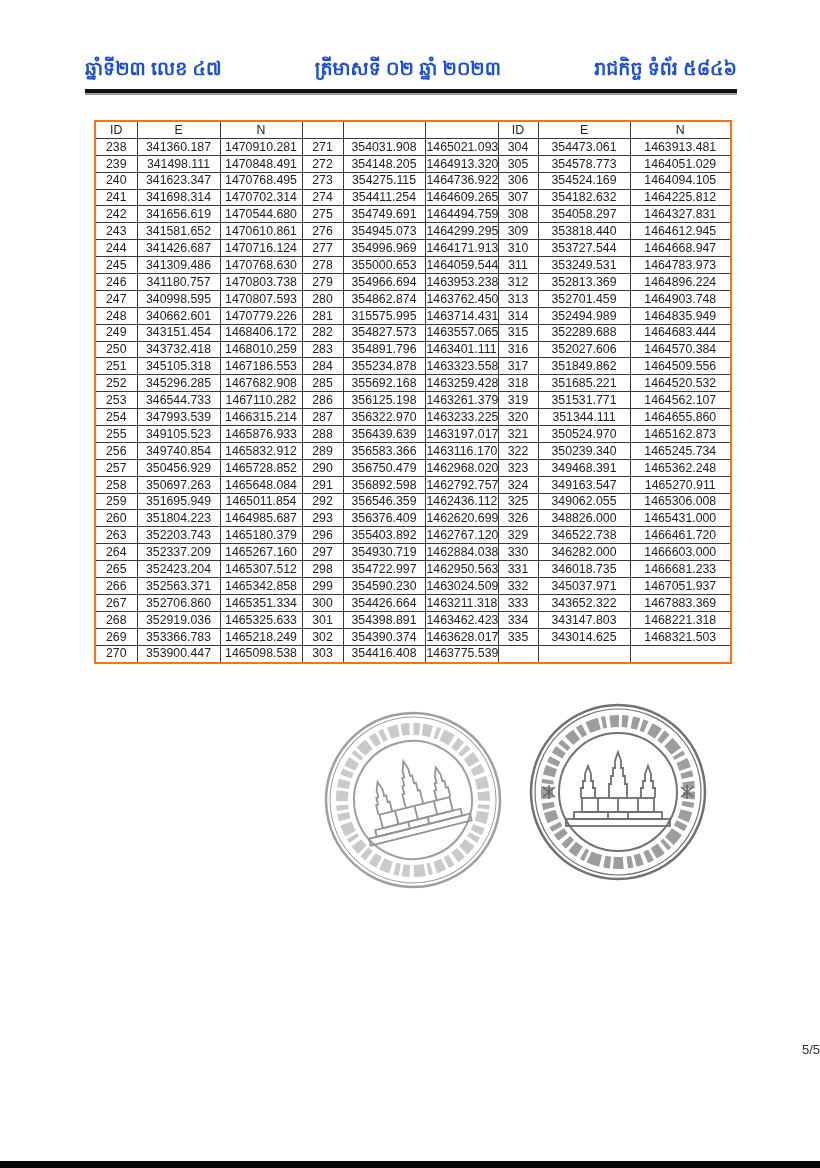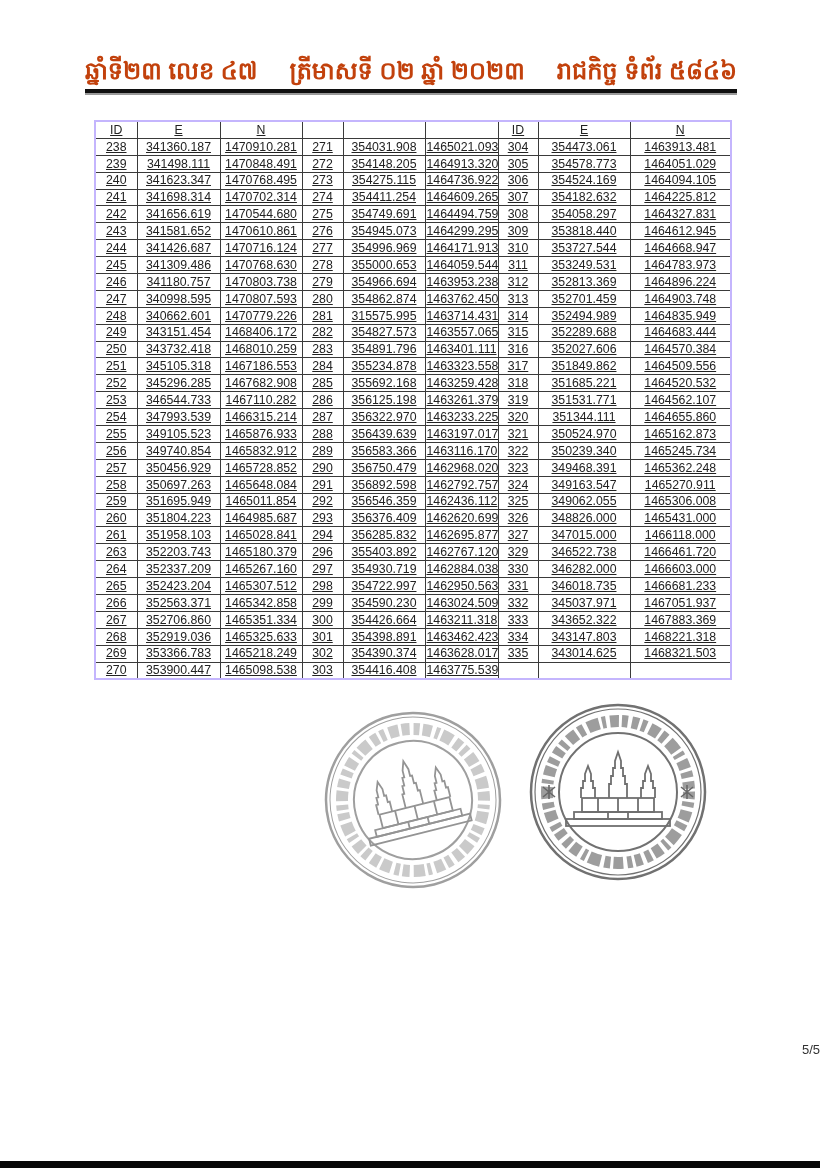--- a/index.html
+++ b/index.html
@@ -10,21 +10,21 @@
     font-family: "Liberation Sans", sans-serif;
     color: #2b2b2b;
     overflow: hidden;
   }
 
   
   .gazette-header {
     position: absolute;
     left: 85px; top: 56px; width: 652px;
     display: flex; justify-content: space-between; align-items: baseline;
-    font-size: 24px; font-weight: bold; color: #c2410c;
+    font-size: 19px; font-weight: bold; color: #1d4ed8;
     white-space: nowrap;
   }
   .gazette-header .num { font-weight: 700; }
   .header-rule {
     position: absolute;
     left: 85px; top: 89px; width: 652px; height: 0;
     border-top: 4px solid #101010;
     border-bottom: 2px solid #9a9a9a;
   }
 
@@ -40,21 +40,21 @@
   .coords-table th, .coords-table td {
     border: 1.5px solid #3a3a3a;
     height: 15.9px;
     padding: 0 1px;
     text-align: center;
     font-weight: normal;
     line-height: 1;
     overflow: hidden;
     white-space: nowrap;
   }
-  .coords-table { border: 2px solid #c4b5fd; text-decoration: underline; }
+  .coords-table { border: 2px solid #f97316; }
 
   
   .seal { position: absolute; }
   .seal-left  { left: 323px; top: 710px; opacity: 0.82; transform: rotate(-14deg); }
   .seal-right { left: 528px; top: 702px; opacity: 0.95; }
 
   
   .page-number {
     position: absolute;
     left: 0; right: 0; top: 1042px;
@@ -353,31 +353,20 @@
         <td>351804.223</td>
         <td>1464985.687</td>
         <td>293</td>
         <td>356376.409</td>
         <td>1462620.699</td>
         <td>326</td>
         <td>348826.000</td>
         <td>1465431.000</td>
       </tr>
       <tr>
-        <td>261</td>
-        <td>351958.103</td>
-        <td>1465028.841</td>
-        <td>294</td>
-        <td>356285.832</td>
-        <td>1462695.877</td>
-        <td>327</td>
-        <td>347015.000</td>
-        <td>1466118.000</td>
-      </tr>
-      <tr>
         <td>263</td>
         <td>352203.743</td>
         <td>1465180.379</td>
         <td>296</td>
         <td>355403.892</td>
         <td>1462767.120</td>
         <td>329</td>
         <td>346522.738</td>
         <td>1466461.720</td>
       </tr>

